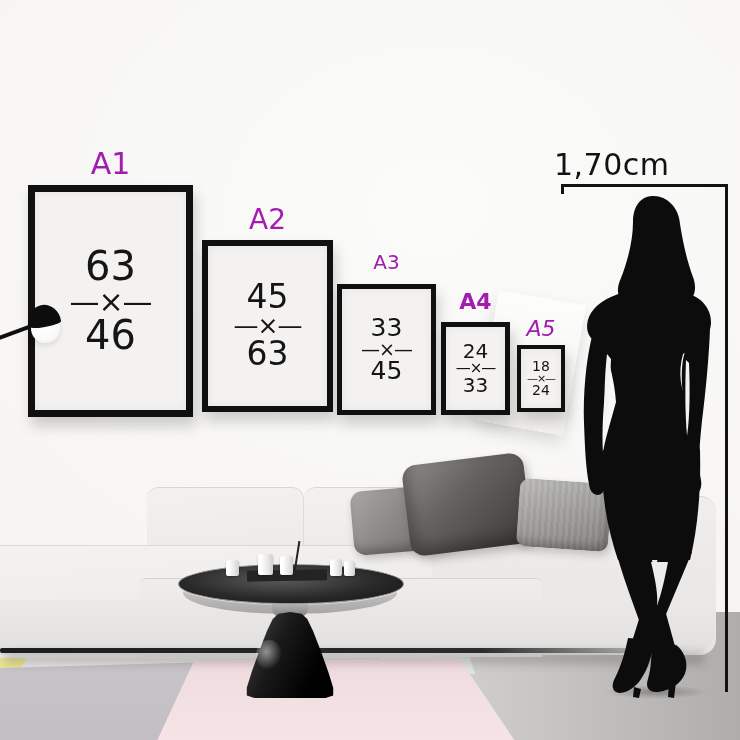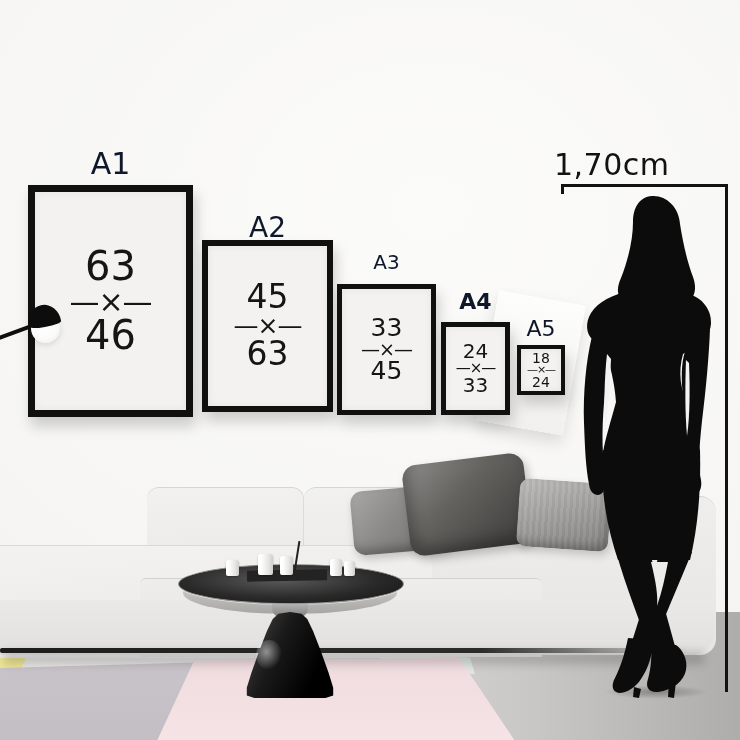--- a/index.html
+++ b/index.html
@@ -28,36 +28,36 @@
   #measure-h{left:561px;top:184px;width:167px;height:3px;background:#121212;}
   #measure-tick{left:561px;top:184px;width:3px;height:10px;background:#121212;}
   #measure-v{left:725px;top:184px;width:3px;height:508px;background:#121212;}
 
   
   .frame{position:absolute;box-sizing:border-box;background:#f3f2f1;border-style:solid;border-color:#101010;
     box-shadow:3px 9px 13px rgba(0,0,0,0.18), inset 0 0 8px rgba(0,0,0,0.06);
     display:flex;flex-direction:column;align-items:center;justify-content:center;color:#151515;}
   .frame .num{line-height:1.04;}
   .frame .sep{line-height:0.9;letter-spacing:-1px;}
-  .frame-label{position:absolute;text-align:center;color:#0f172a;}
+  .frame-label{position:absolute;text-align:center;color:#a21caf;}
   #frame-a1{left:28px;top:185px;width:165px;height:232px;border-width:7px;}
   #frame-a1 .num{font-size:40px;} #frame-a1 .sep{font-size:30px;}
   #label-a1{left:28px;top:146px;width:165px;font-size:30px;}
   #frame-a2{left:202px;top:240px;width:131px;height:172px;border-width:6px;}
   #frame-a2 .num{font-size:33px;} #frame-a2 .sep{font-size:25px;}
-  #label-a2{left:202px;top:203px;width:131px;font-size:28px;margin-top:8px;}
+  #label-a2{left:202px;top:203px;width:131px;font-size:28px;}
   #frame-a3{left:337px;top:284px;width:99px;height:131px;border-width:5px;}
   #frame-a3 .num{font-size:25px;} #frame-a3 .sep{font-size:19px;}
   #label-a3{left:337px;top:250px;width:99px;font-size:20px;}
   #frame-a4{left:441px;top:322px;width:69px;height:93px;border-width:5px;}
   #frame-a4 .num{font-size:20px;} #frame-a4 .sep{font-size:15px;}
   #label-a4{left:441px;top:289px;width:69px;font-size:22px;font-weight:bold;}
-  #frame-a5{left:517px;top:345px;width:48px;height:50px;border-width:4px;}
+  #frame-a5{left:517px;top:345px;width:48px;height:67px;border-width:4px;}
   #frame-a5 .num{font-size:14px;} #frame-a5 .sep{font-size:11px;}
-  #label-a5{left:517px;top:316px;width:48px;font-size:22px;}
+  #label-a5{left:517px;top:316px;width:48px;font-size:22px;font-style:italic;}
 
   
   #sheet{left:487px;top:297px;width:88px;height:132px;background:linear-gradient(180deg,#fdfdfc,#f1f0ee);
     transform:rotate(10deg);box-shadow:0 8px 16px rgba(0,0,0,0.12);}
 
   
   #lamp-rod{left:-4px;top:337px;width:44px;height:4px;background:#0e0e0e;transform:rotate(-20deg);transform-origin:left center;}
   #lamp-glow{left:31px;top:314px;width:29px;height:29px;border-radius:50%;
     background:radial-gradient(circle at 45% 40%, #ffffff 0%, #fbfbfa 55%, #e9e8e6 100%);
     box-shadow:0 2px 6px rgba(0,0,0,0.12);}

